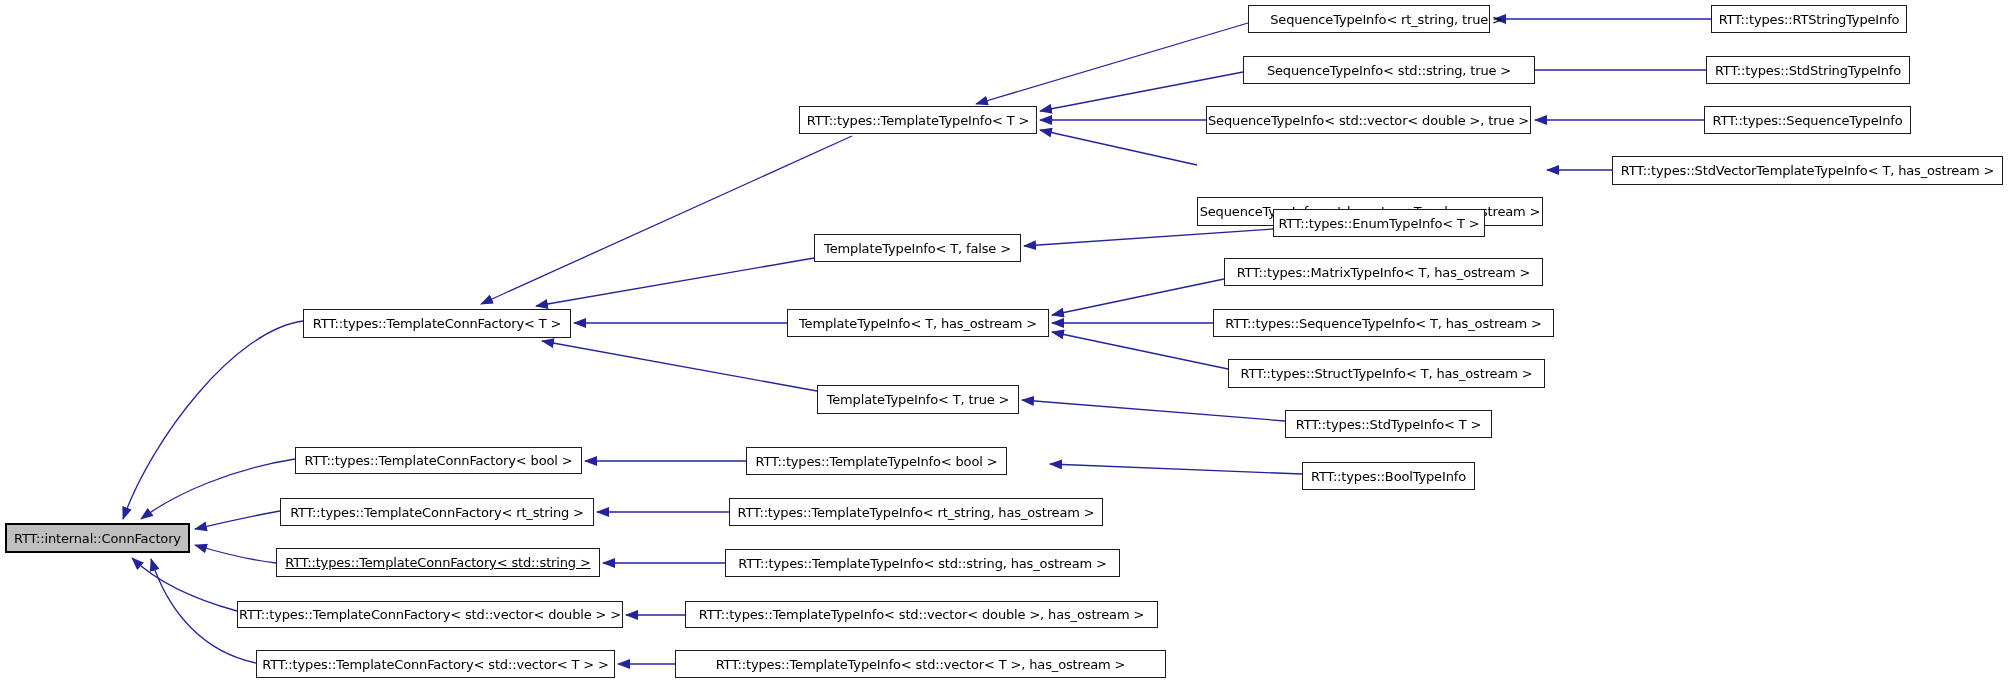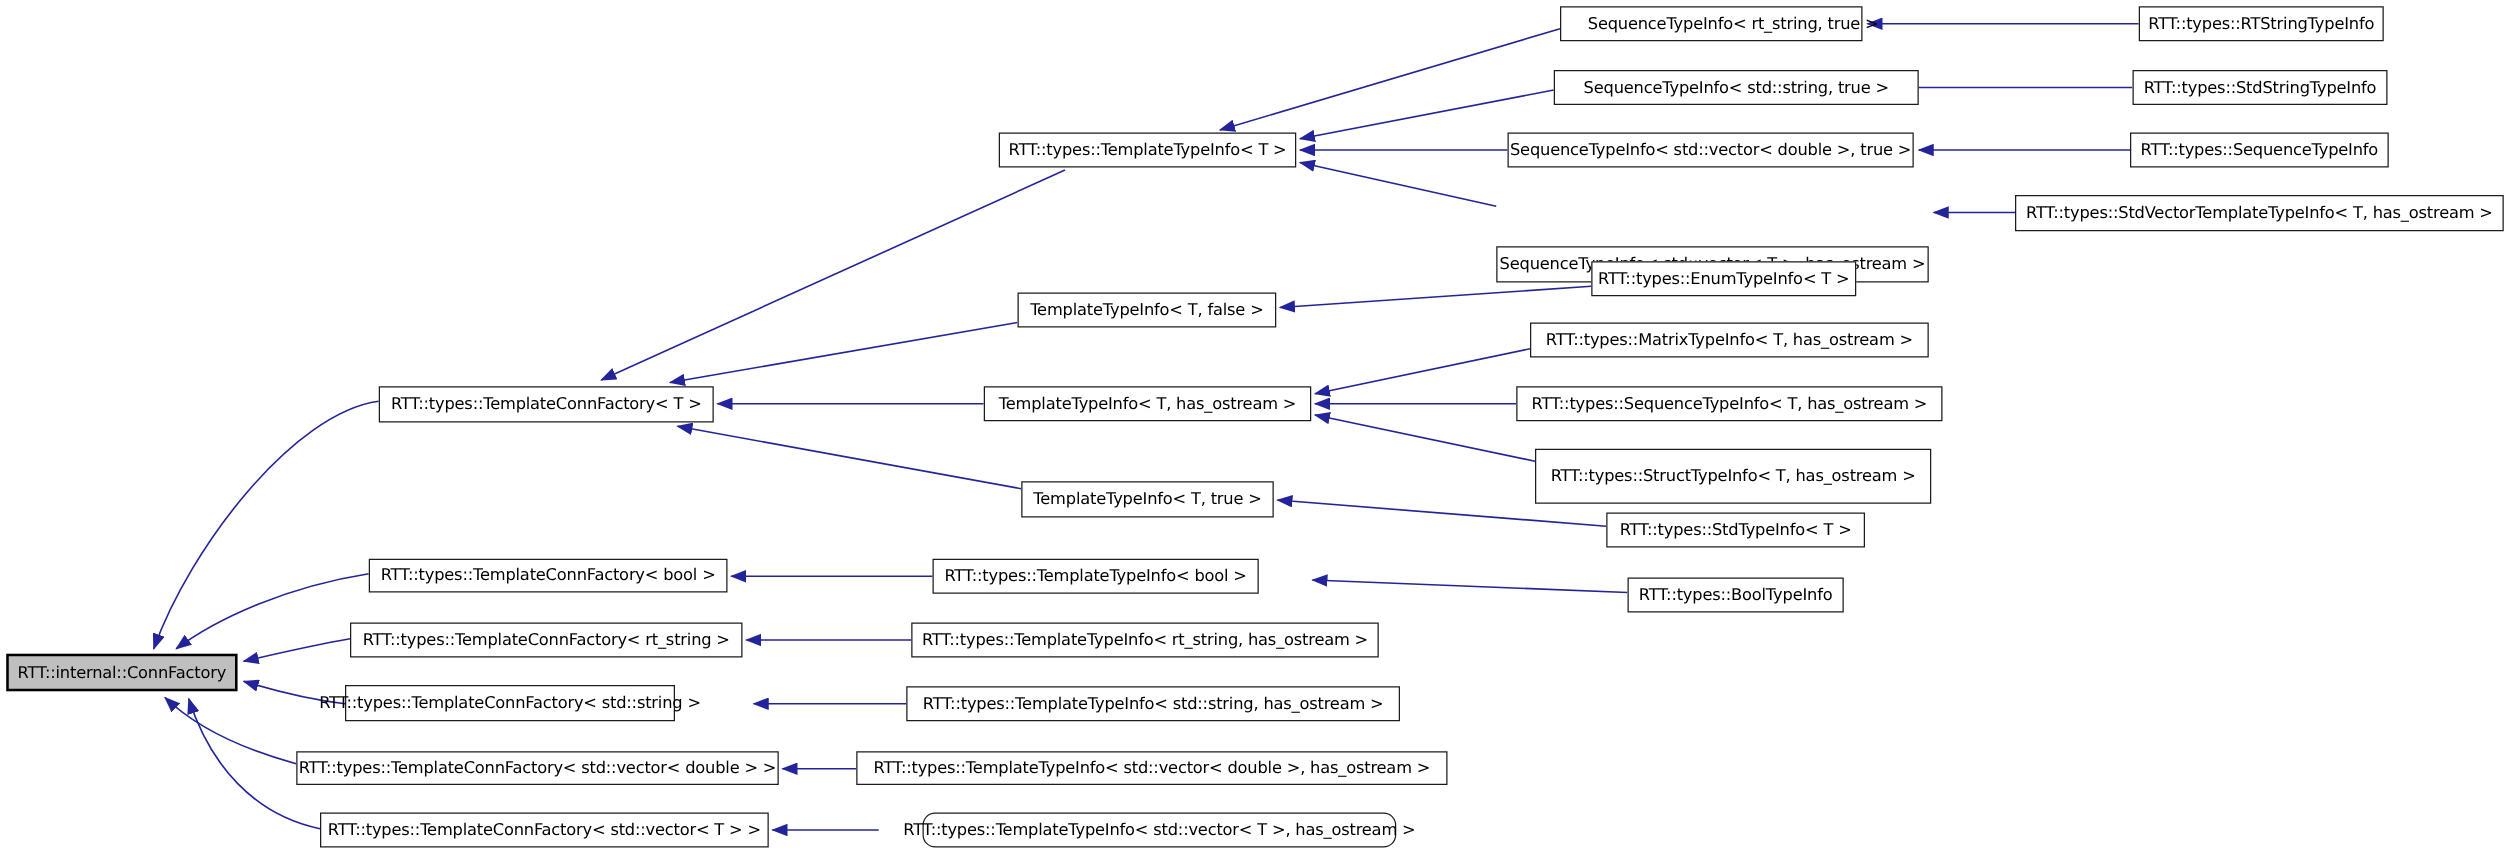--- a/index.html
+++ b/index.html
@@ -83,44 +83,44 @@
     <path class="edge" marker-end="url(#arrow)" d="M 725 563 L 603 563"></path>
     <path class="edge" marker-end="url(#arrow)" d="M 685 615 L 626 615"></path>
     <path class="edge" marker-end="url(#arrow)" d="M 703 664 L 618 664"></path>
   </svg>
 
   <div class="node selected" style="left:5px;top:523px;width:185px;height:30px;">RTT::internal::ConnFactory</div>
 
   <div class="node" style="left:303px;top:309px;width:268px;height:29px;">RTT::types::TemplateConnFactory&lt; T &gt;</div>
   <div class="node" style="left:295px;top:447px;width:287px;height:27px;">RTT::types::TemplateConnFactory&lt; bool &gt;</div>
   <div class="node" style="left:280px;top:498px;width:314px;height:28px;">RTT::types::TemplateConnFactory&lt; rt_string &gt;</div>
-  <div class="node" style="left:276px;top:548px;width:264px;height:29px;">RTT::types::TemplateConnFactory&lt; std::string &gt;</div>
+  <div class="node" style="left:276px;top:548px;width:324px;height:29px;text-decoration:underline;">RTT::types::TemplateConnFactory&lt; std::string &gt;</div>
   <div class="node" style="left:237px;top:601px;width:386px;height:27px;text-align:right;">RTT::types::TemplateConnFactory&lt; std::vector&lt; double &gt; &gt;</div>
   <div class="node" style="left:256px;top:650px;width:359px;height:28px;">RTT::types::TemplateConnFactory&lt; std::vector&lt; T &gt; &gt;</div>
 
   <div class="node" style="left:799px;top:106px;width:238px;height:28px;">RTT::types::TemplateTypeInfo&lt; T &gt;</div>
   <div class="node" style="left:814px;top:234px;width:207px;height:28px;">TemplateTypeInfo&lt; T, false &gt;</div>
   <div class="node" style="left:787px;top:309px;width:262px;height:28px;">TemplateTypeInfo&lt; T, has_ostream &gt;</div>
   <div class="node" style="left:817px;top:385px;width:202px;height:29px;">TemplateTypeInfo&lt; T, true &gt;</div>
   <div class="node" style="left:746px;top:447px;width:261px;height:28px;">RTT::types::TemplateTypeInfo&lt; bool &gt;</div>
   <div class="node" style="left:729px;top:498px;width:374px;height:28px;">RTT::types::TemplateTypeInfo&lt; rt_string, has_ostream &gt;</div>
   <div class="node" style="left:725px;top:549px;width:395px;height:28px;">RTT::types::TemplateTypeInfo&lt; std::string, has_ostream &gt;</div>
   <div class="node" style="left:685px;top:601px;width:473px;height:27px;">RTT::types::TemplateTypeInfo&lt; std::vector&lt; double &gt;, has_ostream &gt;</div>
-  <div class="node" style="left:738px;top:650px;width:379px;height:28px;border-radius:10px;">RTT::types::TemplateTypeInfo&lt; std::vector&lt; T &gt;, has_ostream &gt;</div>
+  <div class="node" style="left:675px;top:650px;width:491px;height:28px;">RTT::types::TemplateTypeInfo&lt; std::vector&lt; T &gt;, has_ostream &gt;</div>
 
   <div class="node" style="left:1248px;top:5px;width:242px;height:28px;padding-left:35px;">SequenceTypeInfo&lt; rt_string, true &gt;</div>
   <div class="node" style="left:1243px;top:56px;width:292px;height:28px;">SequenceTypeInfo&lt; std::string, true &gt;</div>
   <div class="node" style="left:1206px;top:106px;width:325px;height:28px;">SequenceTypeInfo&lt; std::vector&lt; double &gt;, true &gt;</div>
   <div class="node" style="left:1197px;top:156px;width:346px;height:29px;margin-top:41px;">SequenceTypeInfo&lt; std::vector&lt; T &gt;, has_ostream &gt;</div>
 
   <div class="node" style="left:1711px;top:5px;width:196px;height:28px;">RTT::types::RTStringTypeInfo</div>
   <div class="node" style="left:1706px;top:56px;width:204px;height:28px;">RTT::types::StdStringTypeInfo</div>
   <div class="node" style="left:1704px;top:106px;width:207px;height:28px;">RTT::types::SequenceTypeInfo</div>
   <div class="node" style="left:1612px;top:156px;width:391px;height:29px;">RTT::types::StdVectorTemplateTypeInfo&lt; T, has_ostream &gt;</div>
 
   <div class="node" style="left:1273px;top:209px;width:212px;height:28px;">RTT::types::EnumTypeInfo&lt; T &gt;</div>
   <div class="node" style="left:1224px;top:258px;width:319px;height:28px;">RTT::types::MatrixTypeInfo&lt; T, has_ostream &gt;</div>
   <div class="node" style="left:1213px;top:309px;width:341px;height:28px;">RTT::types::SequenceTypeInfo&lt; T, has_ostream &gt;</div>
-  <div class="node" style="left:1228px;top:359px;width:317px;height:44px;">RTT::types::StructTypeInfo&lt; T, has_ostream &gt;</div>
+  <div class="node" style="left:1228px;top:359px;width:317px;height:29px;">RTT::types::StructTypeInfo&lt; T, has_ostream &gt;</div>
   <div class="node" style="left:1285px;top:410px;width:207px;height:28px;">RTT::types::StdTypeInfo&lt; T &gt;</div>
   <div class="node" style="left:1302px;top:462px;width:173px;height:28px;">RTT::types::BoolTypeInfo</div>
 
 </div>
 
 </body></html>

